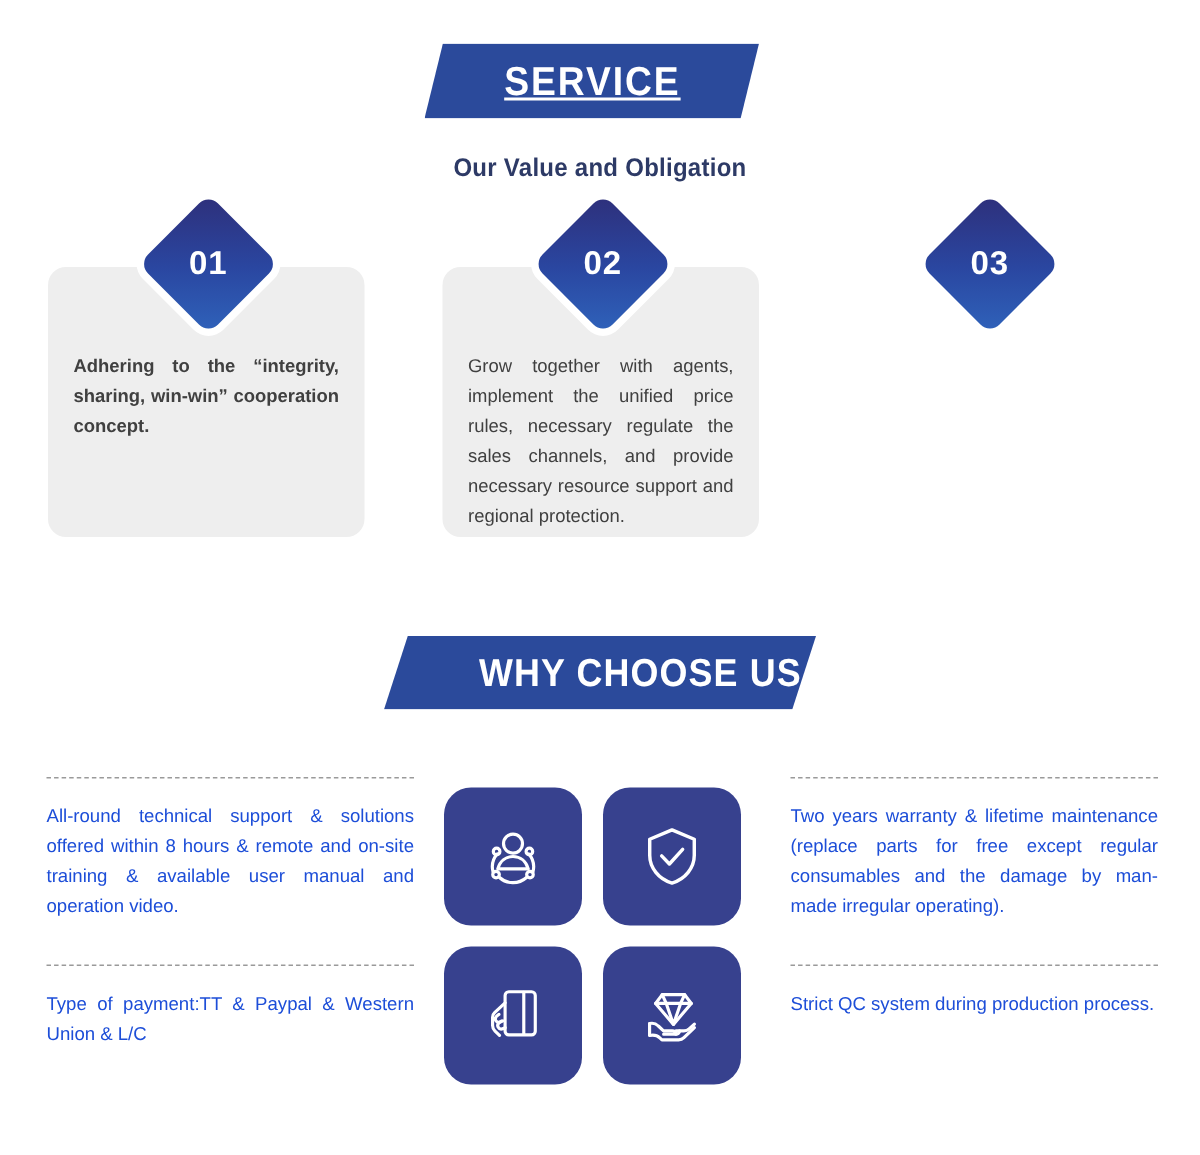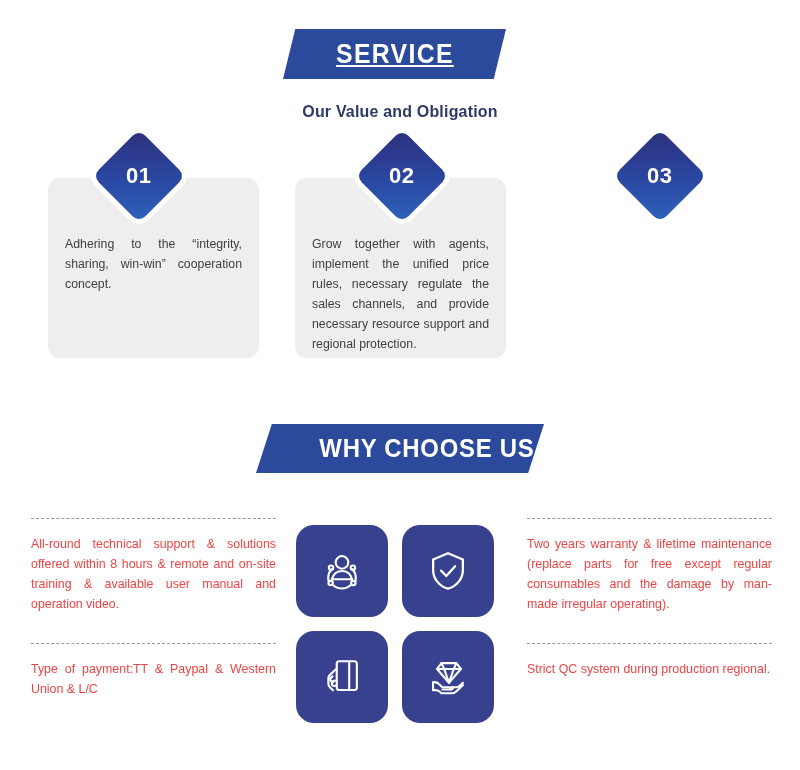--- a/index.html
+++ b/index.html
@@ -82,21 +82,21 @@
     height: 215px;
   }
   .card {
     position: absolute;
     top: 35px;
     width: 211px;
     height: 180px;
     background: #eeeeee;
     border-radius: 12px;
   }
-  .card-1 { left: 48px; }
+  .card-1 { left: 32px; font-weight: bold; }
   .card-2 { left: 295px; }
   .card-3 { left: 553px; }
 
   .card-text {
     position: absolute;
     left: 17px;
     right: 17px;
     top: 57px;
     font-size: 12.3px;
     line-height: 1.62;
@@ -150,21 +150,21 @@
 
   .dashed {
     width: 100%;
     height: 0;
     border-top: 1.6px dashed #9a9a9a;
     margin-bottom: 15px;
   }
   .wtext {
     font-size: 12.4px;
     line-height: 1.62;
-    color: #ef4444;
+    color: #1d4ed8;
     text-align: justify;
     text-justify: inter-word;
   }
 
   
   .tiles {
     position: absolute;
     left: 296px;
     top: 525px;
     width: 202px;
@@ -235,21 +235,21 @@
       <div class="wtext">Type of payment:TT &amp; Paypal &amp; Western Union &amp; L/C</div>
     </div>
 
     <div class="wcol wcol-right wblock-a">
       <div class="dashed"></div>
       <div class="wtext">Two years warranty &amp; lifetime maintenance (replace parts for free except regular consumables and the damage by man-made irregular operating).</div>
     </div>
 
     <div class="wcol wcol-right wblock-b">
       <div class="dashed"></div>
-      <div class="wtext">Strict QC system during production regional.</div>
+      <div class="wtext">Strict QC system during production process.</div>
     </div>
 
   </div>
 
   <div class="tiles">
 
     <div class="tile tile-1">
       <span>
         <svg width="46" height="46" viewBox="0 0 48 48" fill="none" stroke="#ffffff" stroke-width="2.2" stroke-linecap="round" stroke-linejoin="round">
           <circle cx="24" cy="15" r="6.6"></circle>

